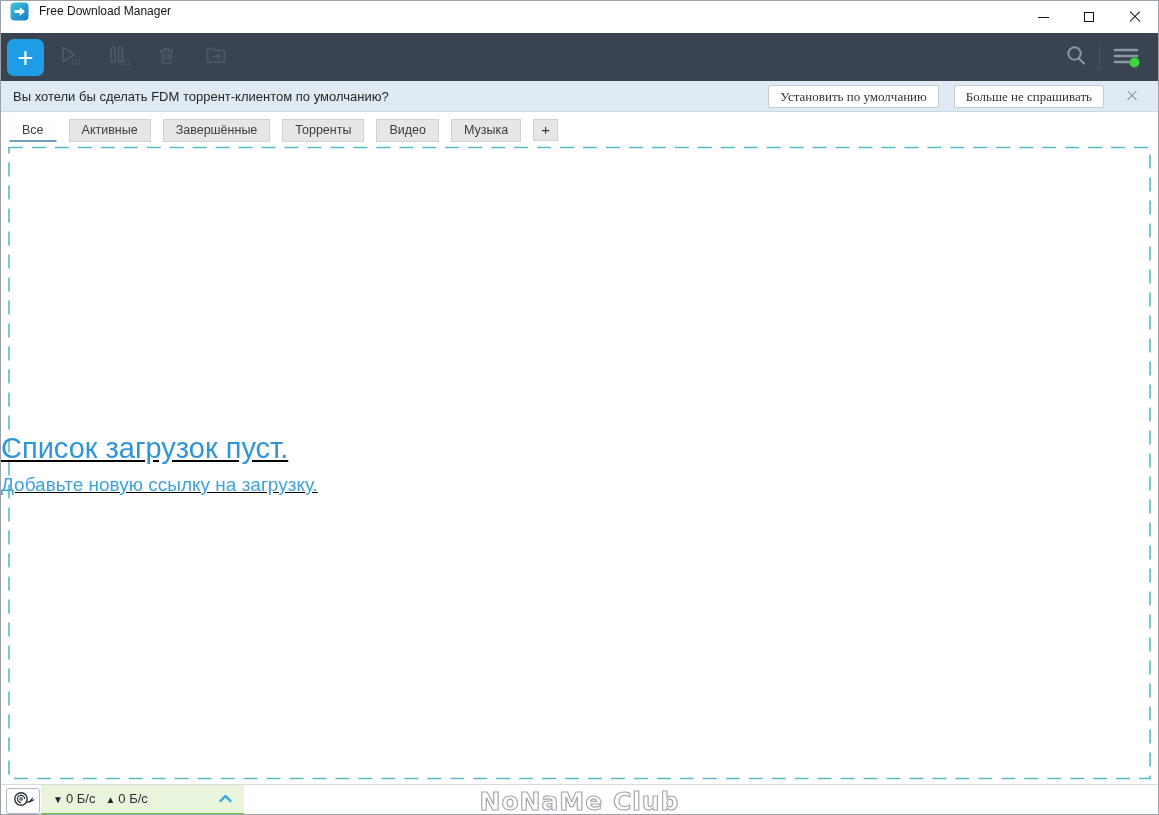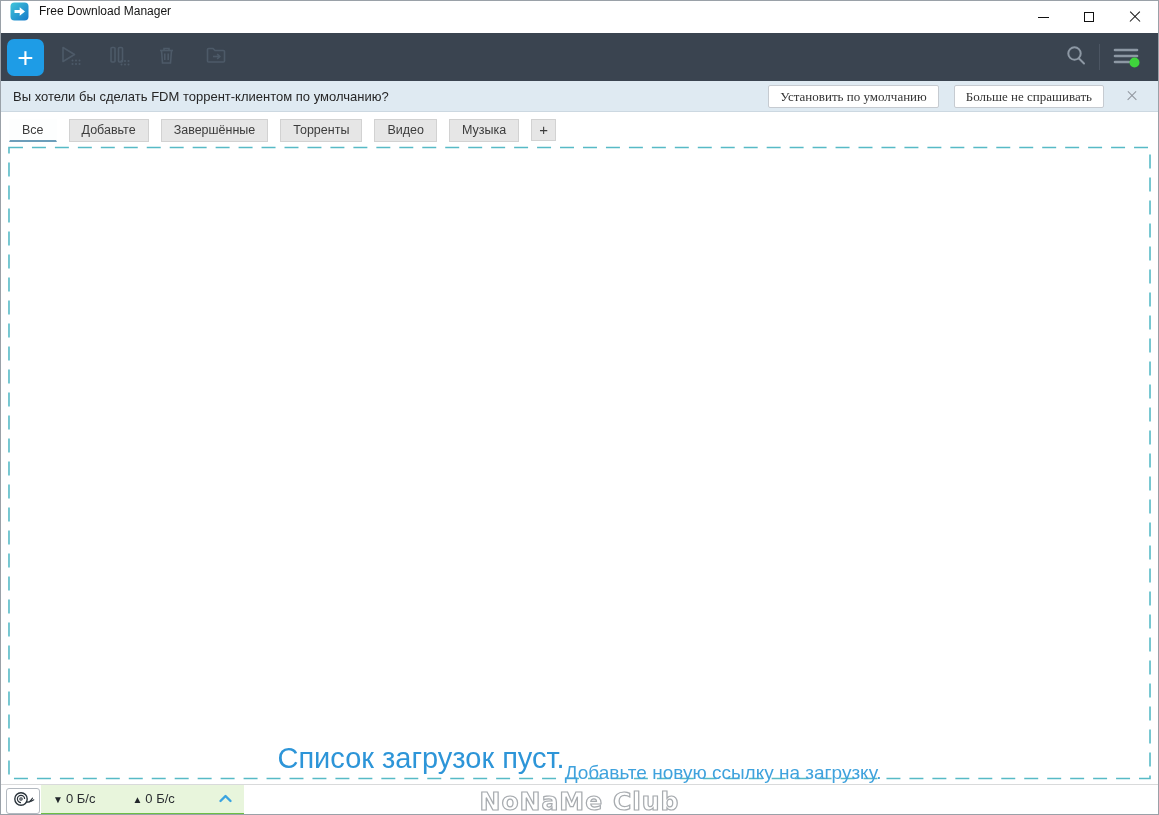--- a/index.html
+++ b/index.html
@@ -46,31 +46,31 @@
 
   
   .tabbar{position:absolute;left:0;top:111px;width:100%;height:32px;background:#fff;display:flex;align-items:flex-start;padding:7px 0 0 8px;}
   .tab{font-size:12.5px;color:#3c3c3c;background:#e6e6e6;border:1px solid #d2d2d2;padding:3px 12px 4px;margin-right:12px;cursor:pointer;white-space:nowrap;}
   .tab.active{background:#fdfefe;border-color:#fdfefe;border-bottom:2px solid var(--tab-underline);padding-bottom:3px;}
   .tab-add{font-size:15px;color:#3c3c3c;background:#e6e6e6;border:1px solid #d2d2d2;padding:1px 7px 2px;cursor:pointer;line-height:17px;}
 
   
   .main{position:absolute;left:0;top:143px;width:100%;height:640px;background:#fff;}
   .dash-svg{position:absolute;left:0;top:0;width:100%;height:100%;}
-  .empty{position:absolute;left:0;top:0;width:100%;height:100%;display:flex;flex-direction:row;align-items:flex-end;justify-content:center;}
+  .empty{position:absolute;left:0;top:0;width:100%;height:100%;display:flex;flex-direction:column;align-items:flex-start;justify-content:center;text-decoration:underline;}
   .empty .t1{font-size:29px;color:var(--title-blue);margin-bottom:9px;}
   .empty .t2{font-size:19px;color:var(--subtitle-blue);}
 
   
   .statusbar{position:absolute;left:0;top:783px;width:100%;height:32px;background:#fff;border-top:1px solid #d9dadb;display:flex;align-items:stretch;}
   .snail-btn{align-self:center;margin-left:5px;width:34px;height:26px;background:#fff;border:1px solid #b3b9c0;border-radius:3px;display:flex;align-items:center;justify-content:center;cursor:pointer;}
   .speed-panel{margin-left:1px;width:203px;background:var(--green-bg);border-bottom:3px solid var(--green-line);display:flex;align-items:center;padding:0 10px 2px 12px;gap:10px;}
   .speed{font-size:13px;color:#2a2d31;white-space:nowrap;}
   .speed .tri{font-size:10px;color:#22262b;margin-right:3px;}
-  .speed.up{margin-left:27px;}
+  .speed.up{}
   .chev{margin-left:auto;display:flex;align-items:center;cursor:pointer;}
   .watermark{position:absolute;left:50%;top:50%;transform:translate(-50%,-50%);font-family:"DejaVu Sans",sans-serif;font-size:25px;font-weight:bold;letter-spacing:1px;color:#fff;-webkit-text-stroke:1.2px #a7abaf;text-shadow:0 0 1px #b9bcc0;}
 </style>
 </head>
 <body>
 
 <div class="window">
 
   <div class="titlebar">
     <span class="logo">
@@ -187,21 +187,21 @@
   <div class="notif">
     <span class="msg">Вы хотели бы сделать FDM торрент-клиентом по умолчанию?</span>
     <div class="spacer"></div>
     <button class="notif-btn">Установить по умолчанию</button>
     <button class="notif-btn">Больше не спрашивать</button>
     <span class="notif-close"></span>
   </div>
 
   <div class="tabbar">
     <div class="tab active">Все</div>
-    <div class="tab">Добавьте</div>
+    <div class="tab">Активные</div>
     <div class="tab">Завершённые</div>
     <div class="tab">Торренты</div>
     <div class="tab">Видео</div>
     <div class="tab">Музыка</div>
     <div class="tab-add">+</div>
   </div>
 
   <div class="main">
     <svg class="dash-svg" width="1159" height="640" viewBox="0 0 1159 640" preserveAspectRatio="none">
       <rect x="8" y="3.5" width="1143" height="631" fill="none" stroke="#57bac6" stroke-width="1.6" stroke-dasharray="14 9"></rect>

